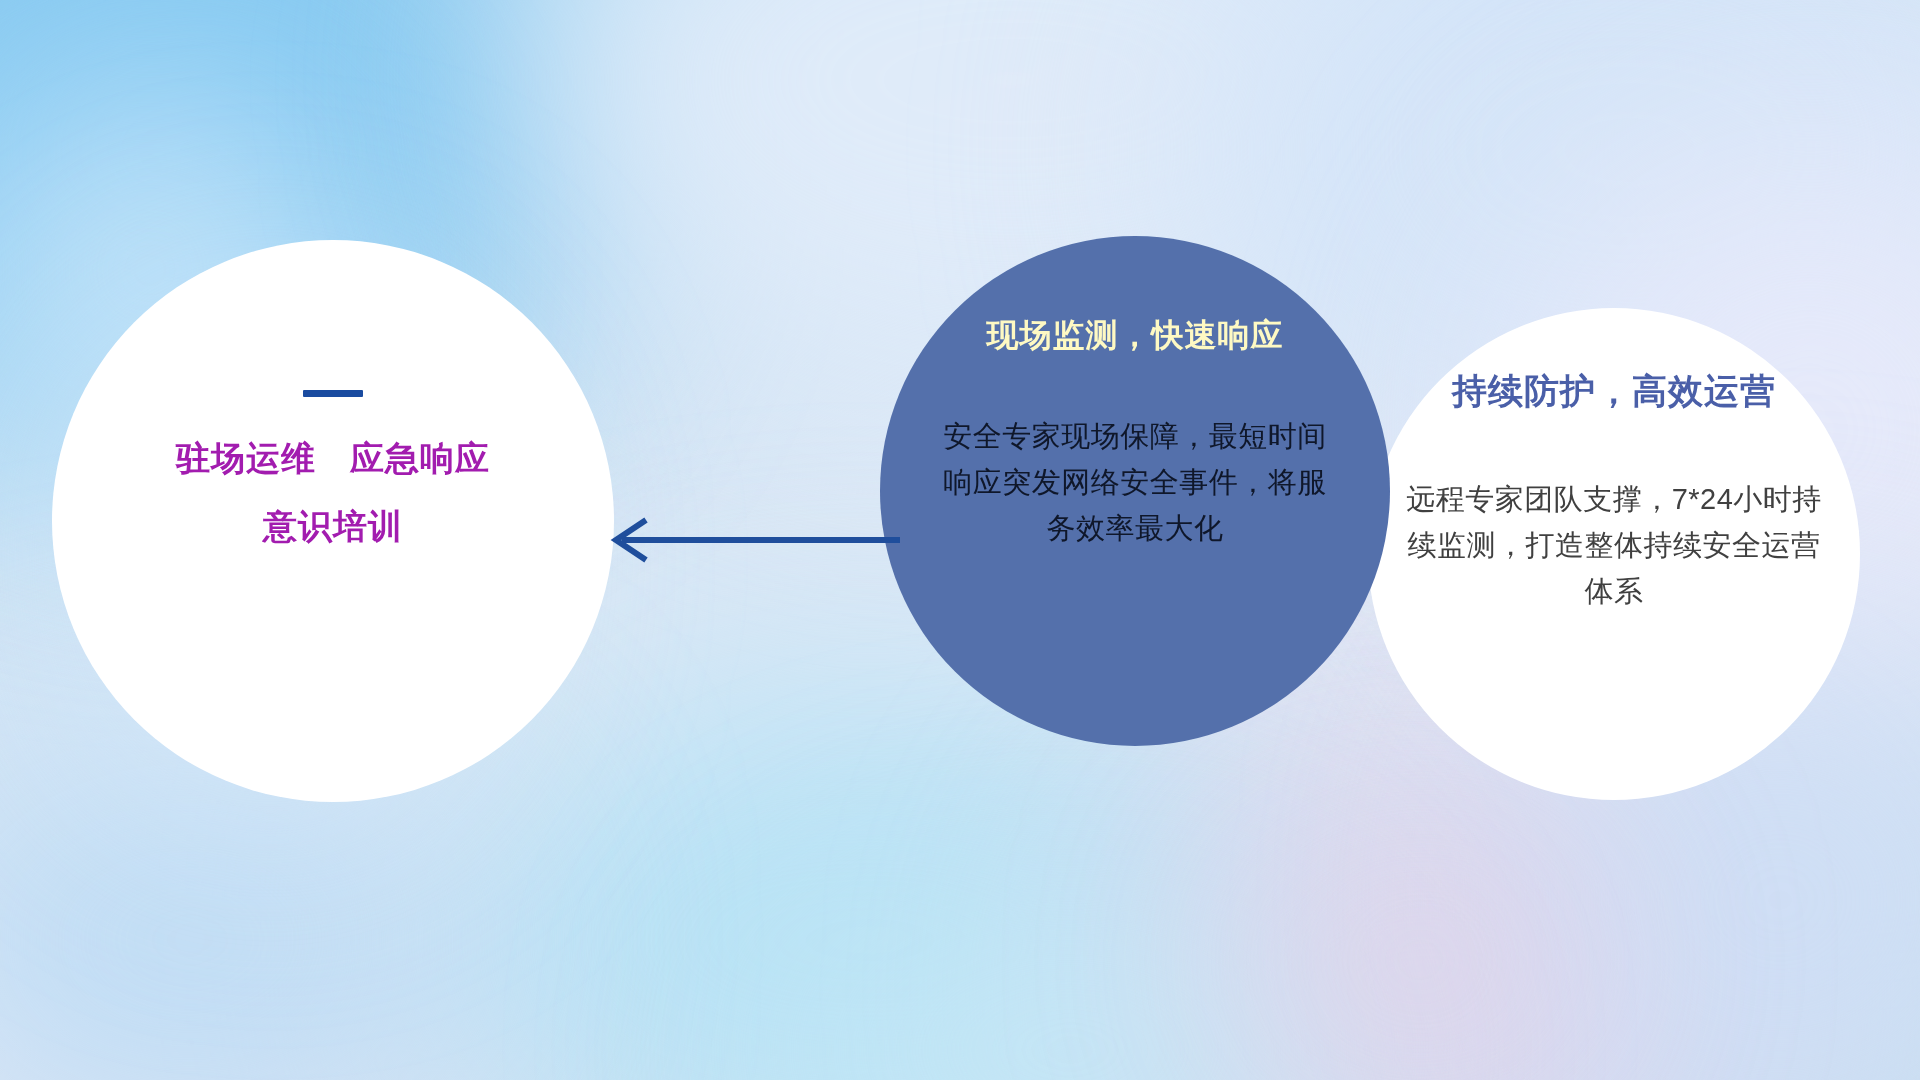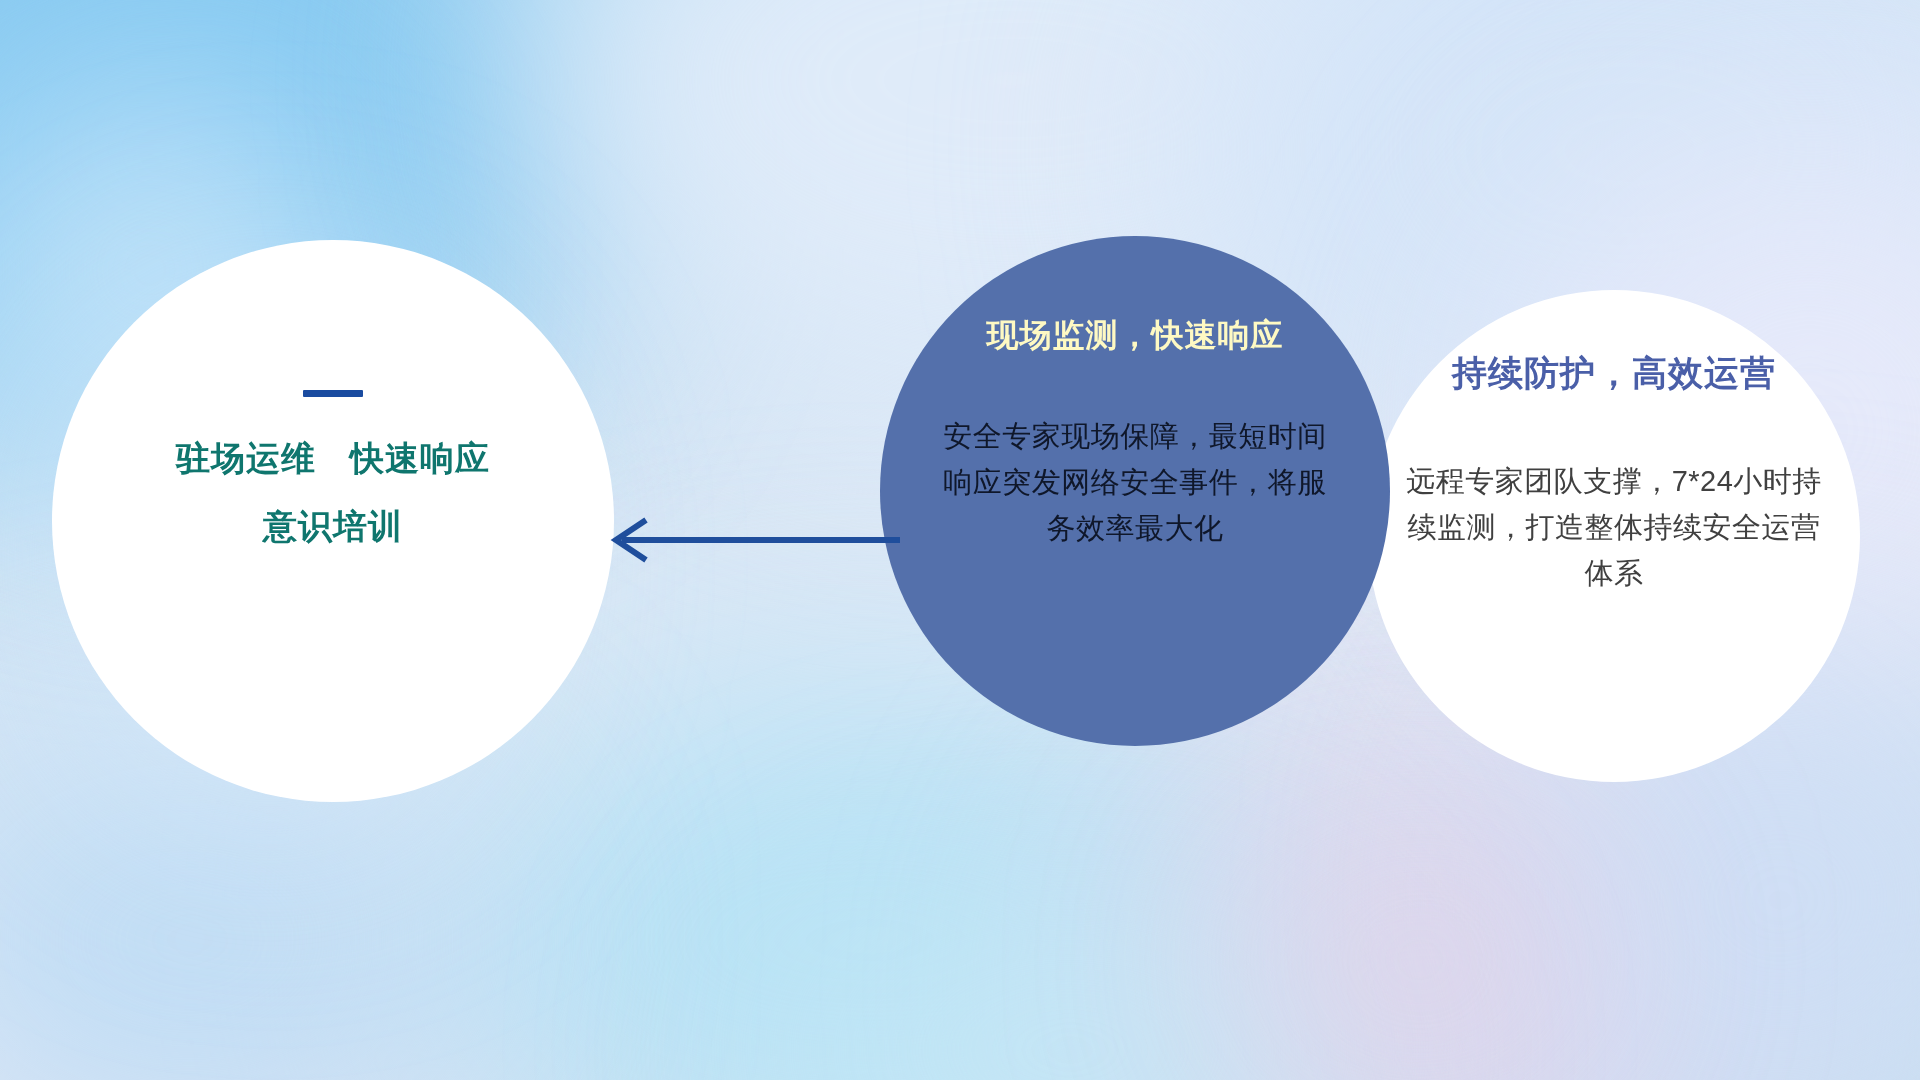--- a/index.html
+++ b/index.html
@@ -76,21 +76,21 @@
     left: 880px;
     top: 236px;
     width: 510px;
     height: 510px;
     background: #5470ab;
     z-index: 4;
   }
 
   .circle-right {
     left: 1368px;
-    top: 290px;
+    top: 308px;
     width: 492px;
     height: 492px;
     background: #ffffff;
     z-index: 3;
   }
 
   
   .left-inner {
     margin-top: 150px;
     width: 100%;
@@ -104,21 +104,21 @@
     background: #1a4ba0;
     border-radius: 1px;
     margin-bottom: 44px;
   }
   .kw-line {
     display: flex;
     justify-content: center;
     gap: 34px;
     font-size: 34px;
     font-weight: 700;
-    color: #0f766e;
+    color: #a21caf;
     letter-spacing: 1px;
     line-height: 1.0;
     margin-bottom: 34px;
   }
   .kw-line.single { margin-bottom: 0; justify-content: center; }
 
   
   .mid-title {
     margin-top: 78px;
     font-size: 32px;
@@ -190,21 +190,21 @@
     <line x1="300" y1="32" x2="22" y2="32" stroke="#1f4e9c" stroke-width="6"></line>
     <polyline points="46,12 16,32 46,52" fill="none" stroke="#1f4e9c" stroke-width="6" stroke-linecap="butt" stroke-linejoin="miter"></polyline>
   </svg>
 
   <div class="circle circle-left">
     <div class="left-inner">
       <div class="accent-dash"></div>
 
       <div class="kw-line">
         <span>驻场运维</span>
-        <span>快速响应</span>
+        <span>应急响应</span>
       </div>
 
 
       <div class="kw-line single">
         <span>意识培训</span>
       </div>
     </div>
   </div>
 
   <div class="circle circle-right">

